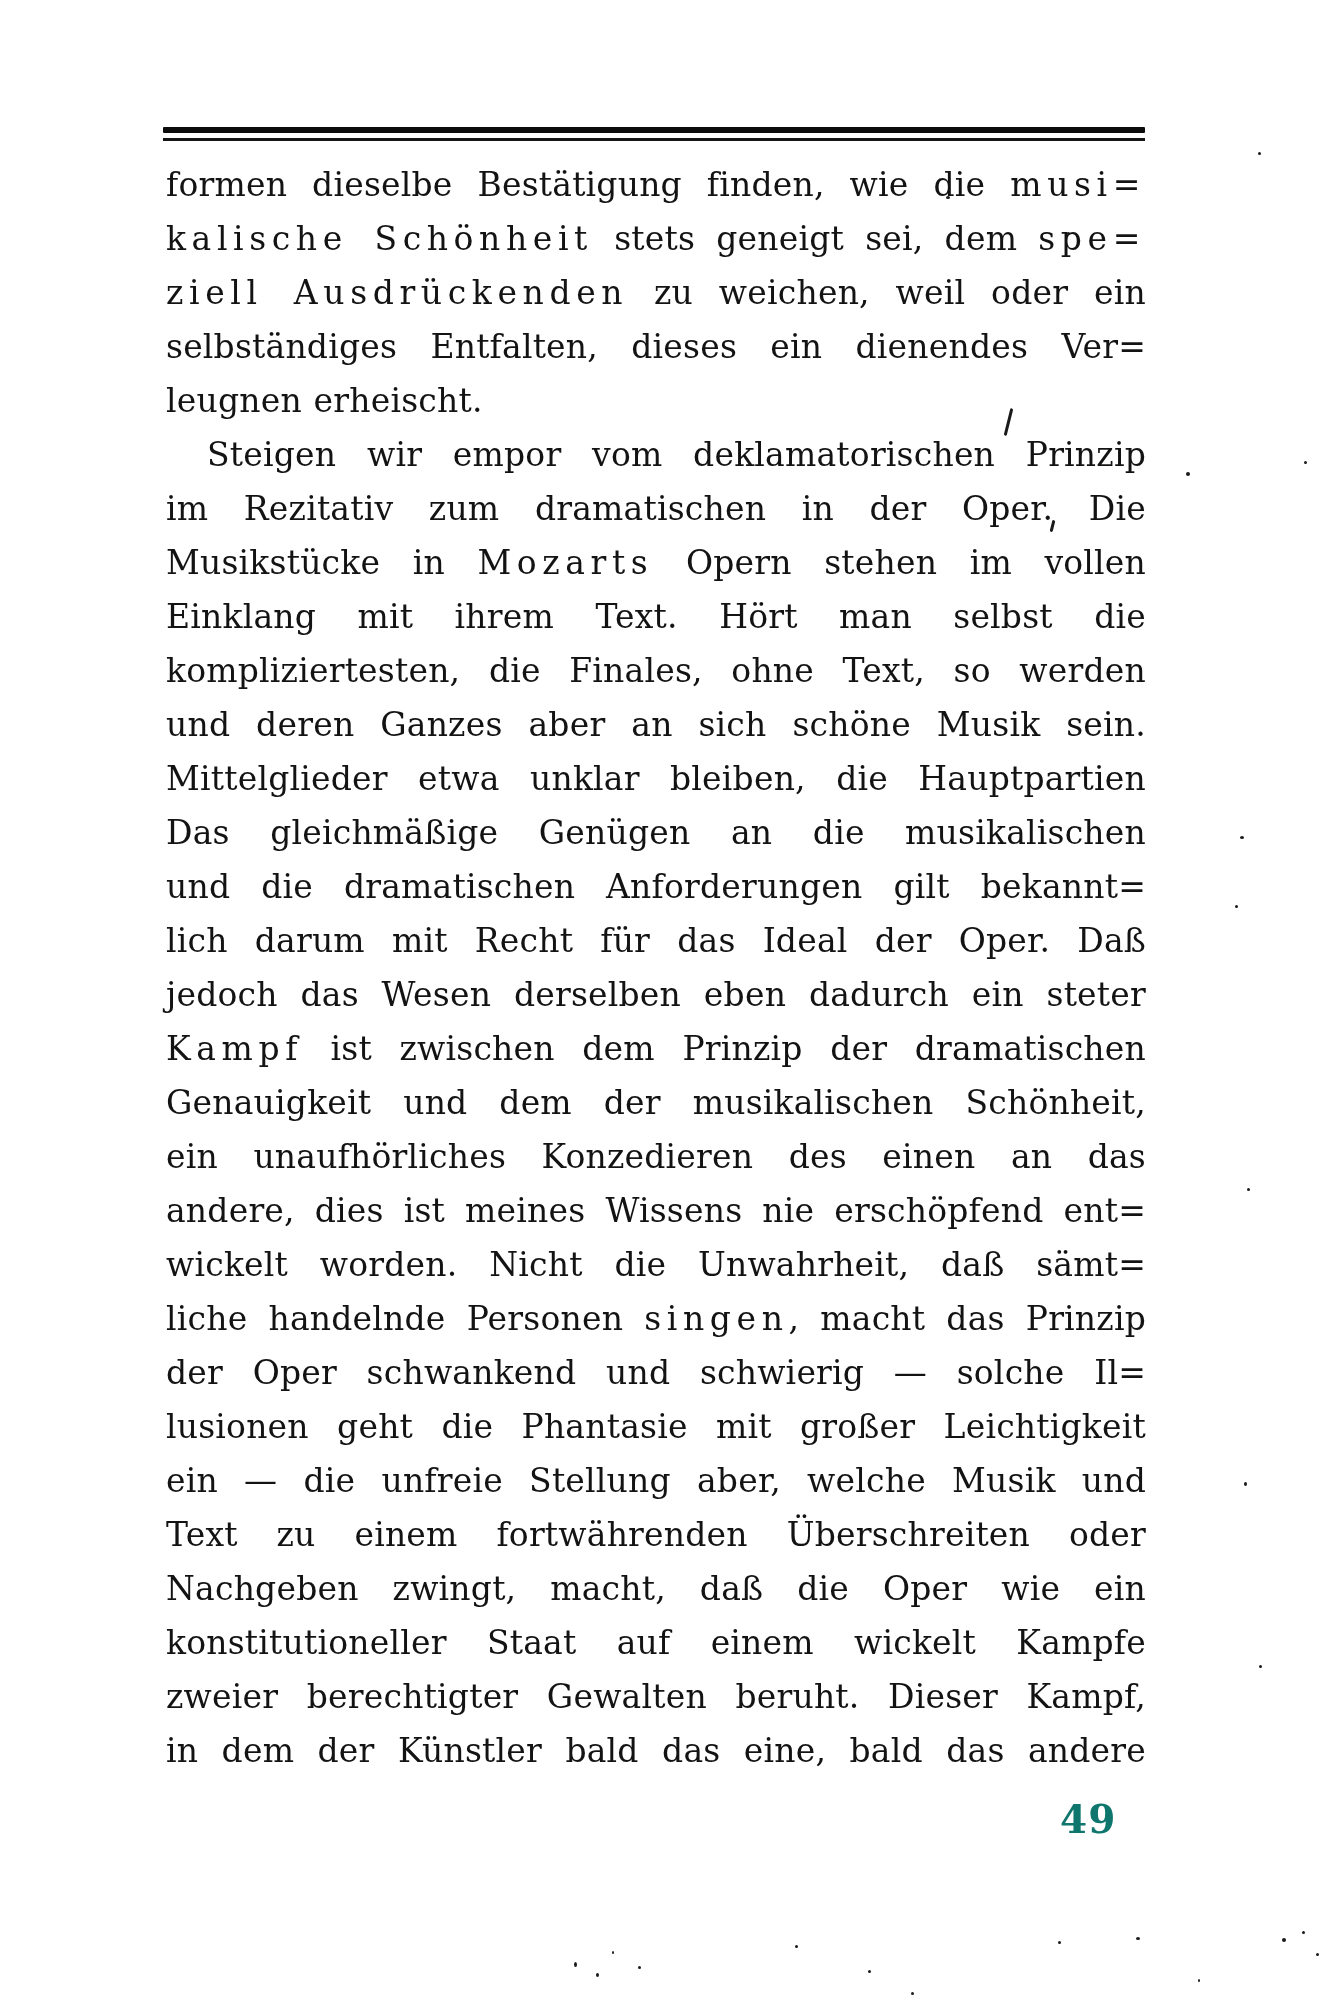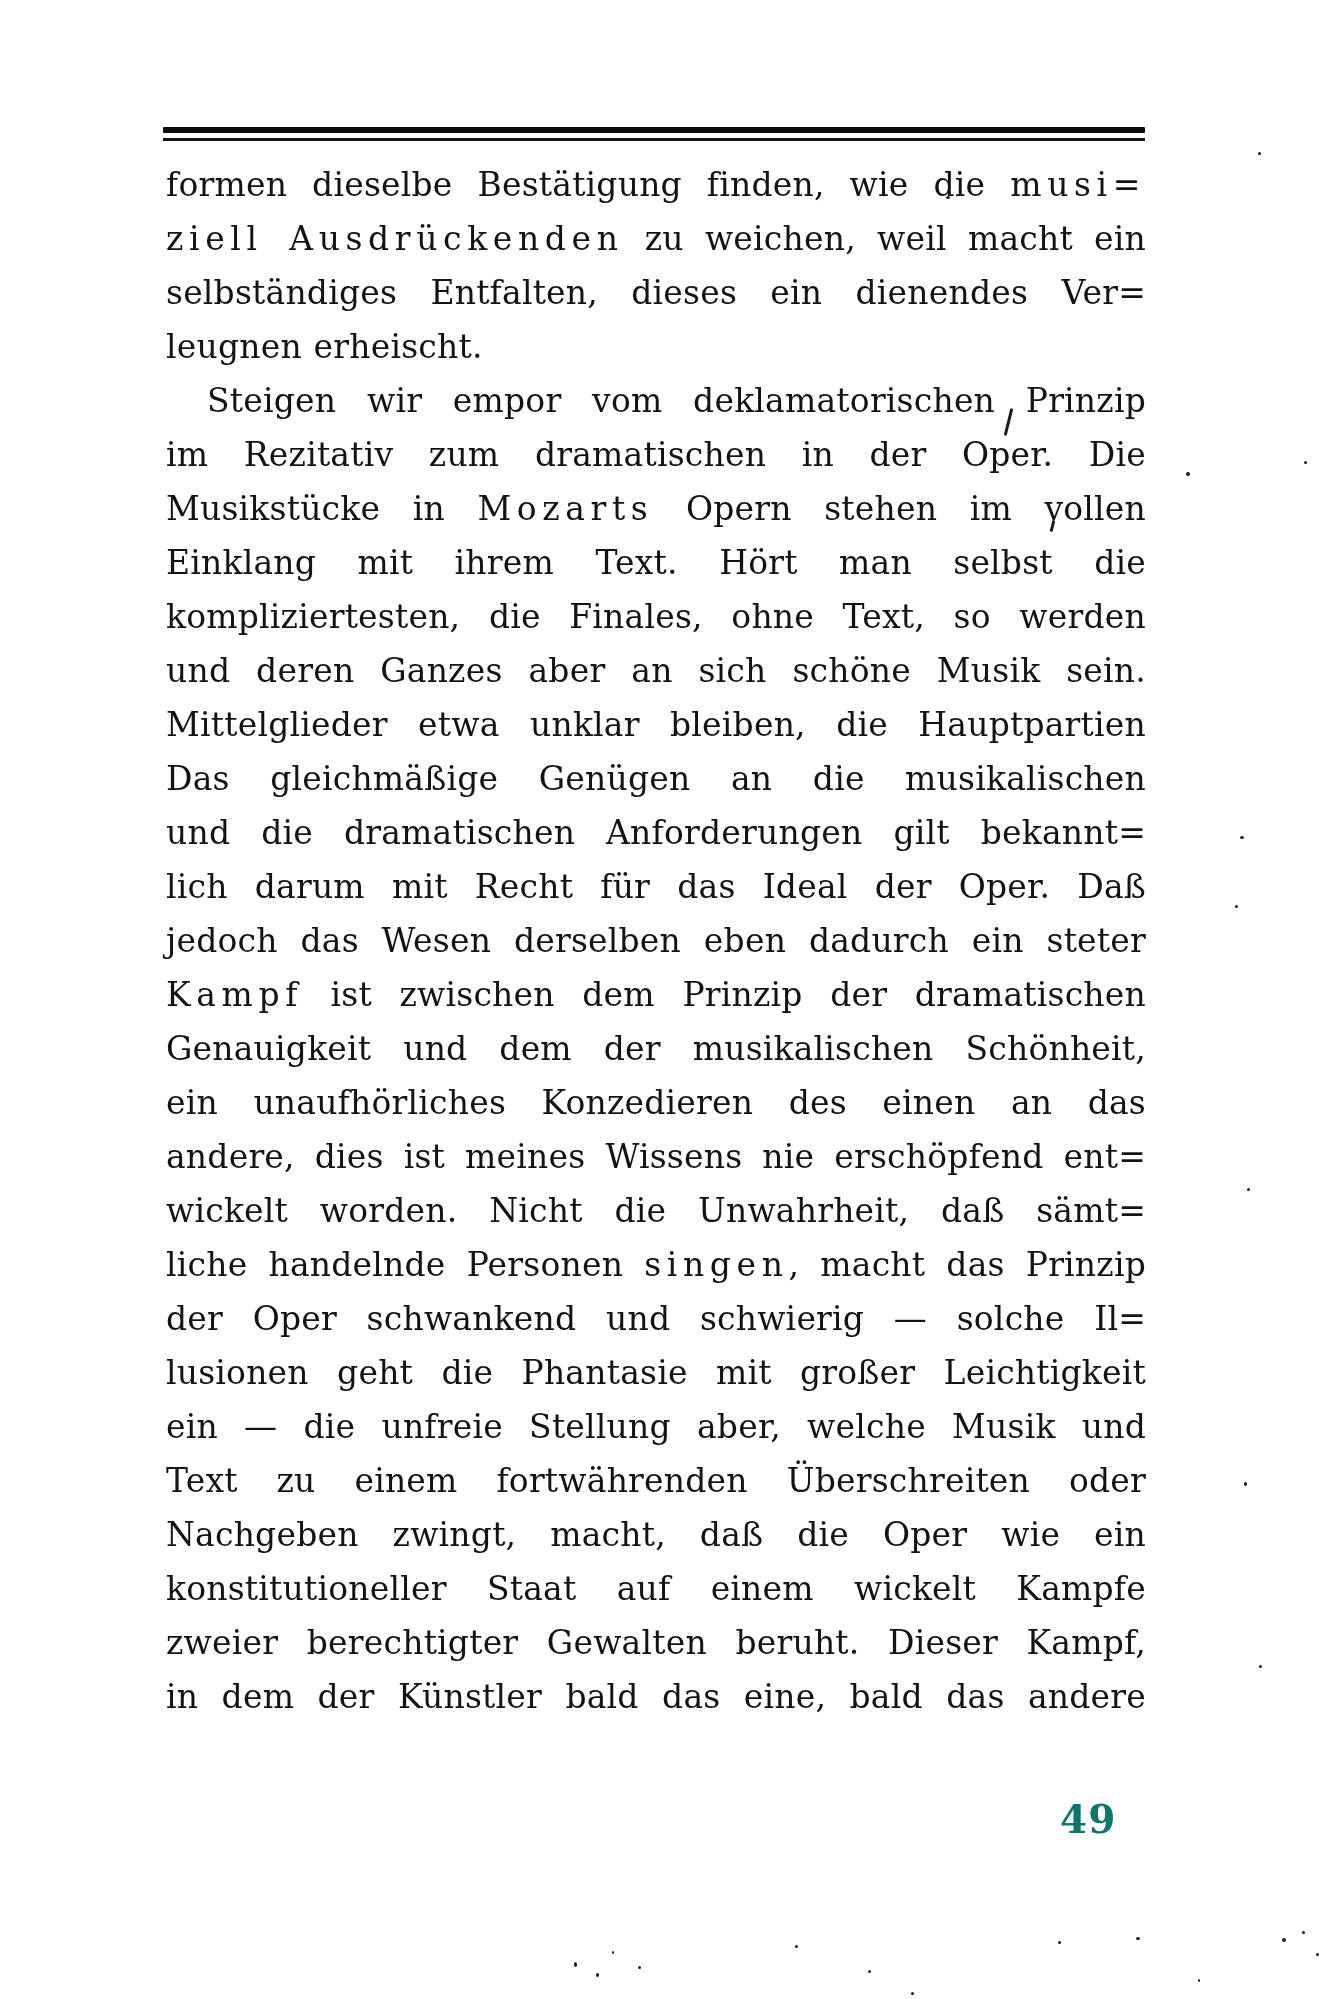--- a/index.html
+++ b/index.html
@@ -59,21 +59,22 @@
 
 <div class="page">
 
   <div class="top-rule">
     <div class="rule-thick"></div>
     <div class="rule-thin"></div>
   </div>
 
   <div class="text-block">
       <div class="line"><span>formen dieselbe Bestätigung finden, wie die </span><span class="spaced">musi=</span></div>
-      <div class="line"><span class="spaced">ziell Ausdrückenden</span><span> zu weichen, weil macht ein</span></div>
+      <div class="line"><span class="spaced">kalische Schönheit</span><span> stets geneigt sei, dem </span><span class="spaced">spe=</span></div>
+      <div class="line"><span class="spaced">ziell Ausdrückenden</span><span> zu weichen, weil oder ein</span></div>
       <div class="line"><span>selbständiges Entfalten, dieses ein dienendes Ver=</span></div>
       <div class="line no-justify"><span>leugnen erheischt.</span></div>
       <div class="line indent"><span>Steigen wir empor vom deklamatorischen Prinzip</span></div>
       <div class="line"><span>im Rezitativ zum dramatischen in der Oper. Die</span></div>
       <div class="line"><span>Musikstücke in </span><span class="spaced">Mozarts</span><span> Opern stehen im vollen</span></div>
       <div class="line"><span>Einklang mit ihrem Text. Hört man selbst die</span></div>
       <div class="line"><span>kompliziertesten, die Finales, ohne Text, so werden</span></div>
       <div class="line"><span>und deren Ganzes aber an sich schöne Musik sein.</span></div>
       <div class="line"><span>Mittelglieder etwa unklar bleiben, die Hauptpartien</span></div>
       <div class="line"><span>Das gleichmäßige Genügen an die musikalischen</span></div>

